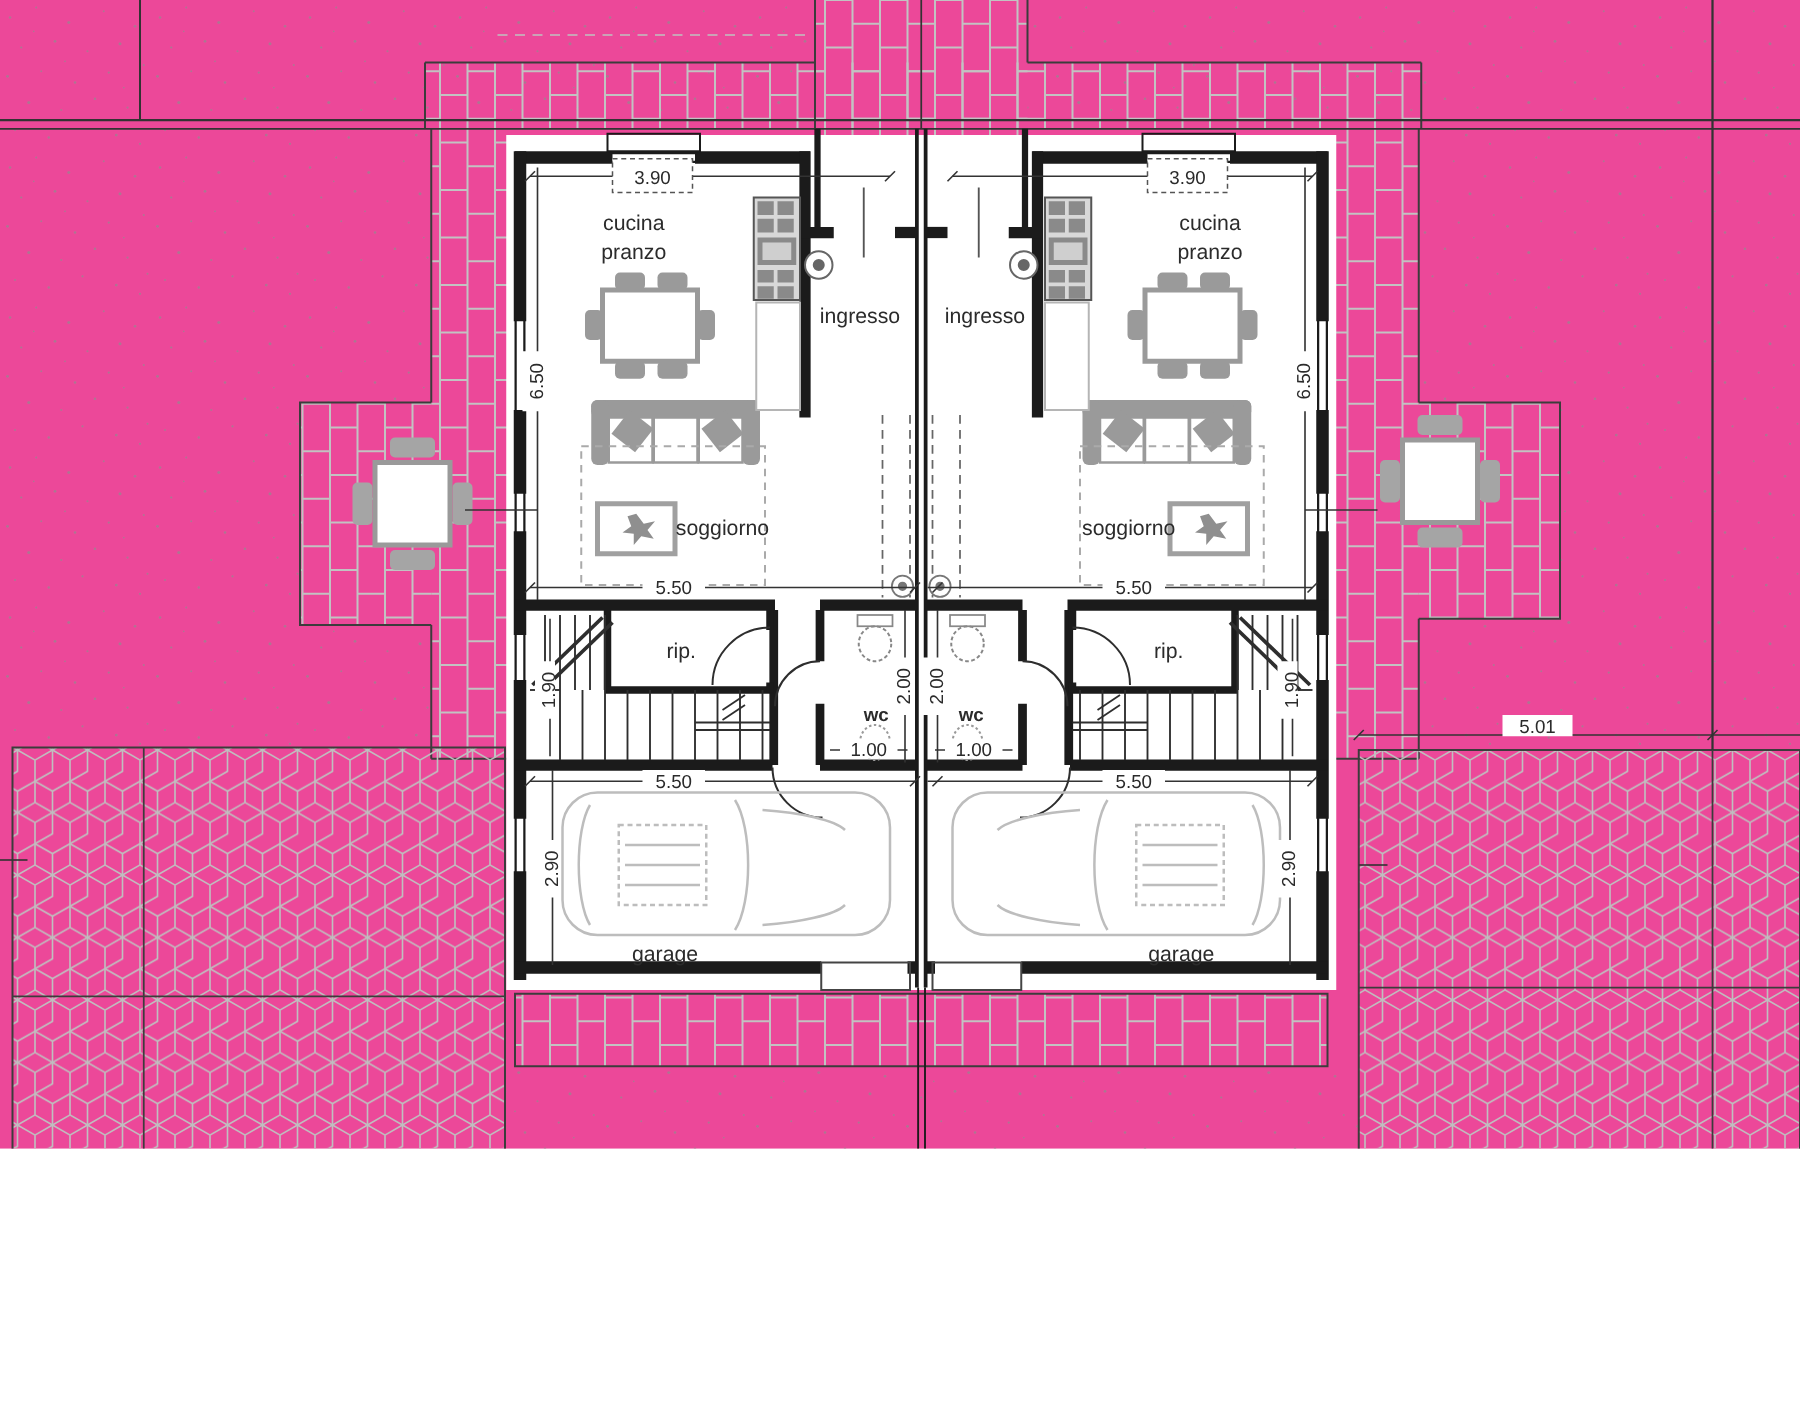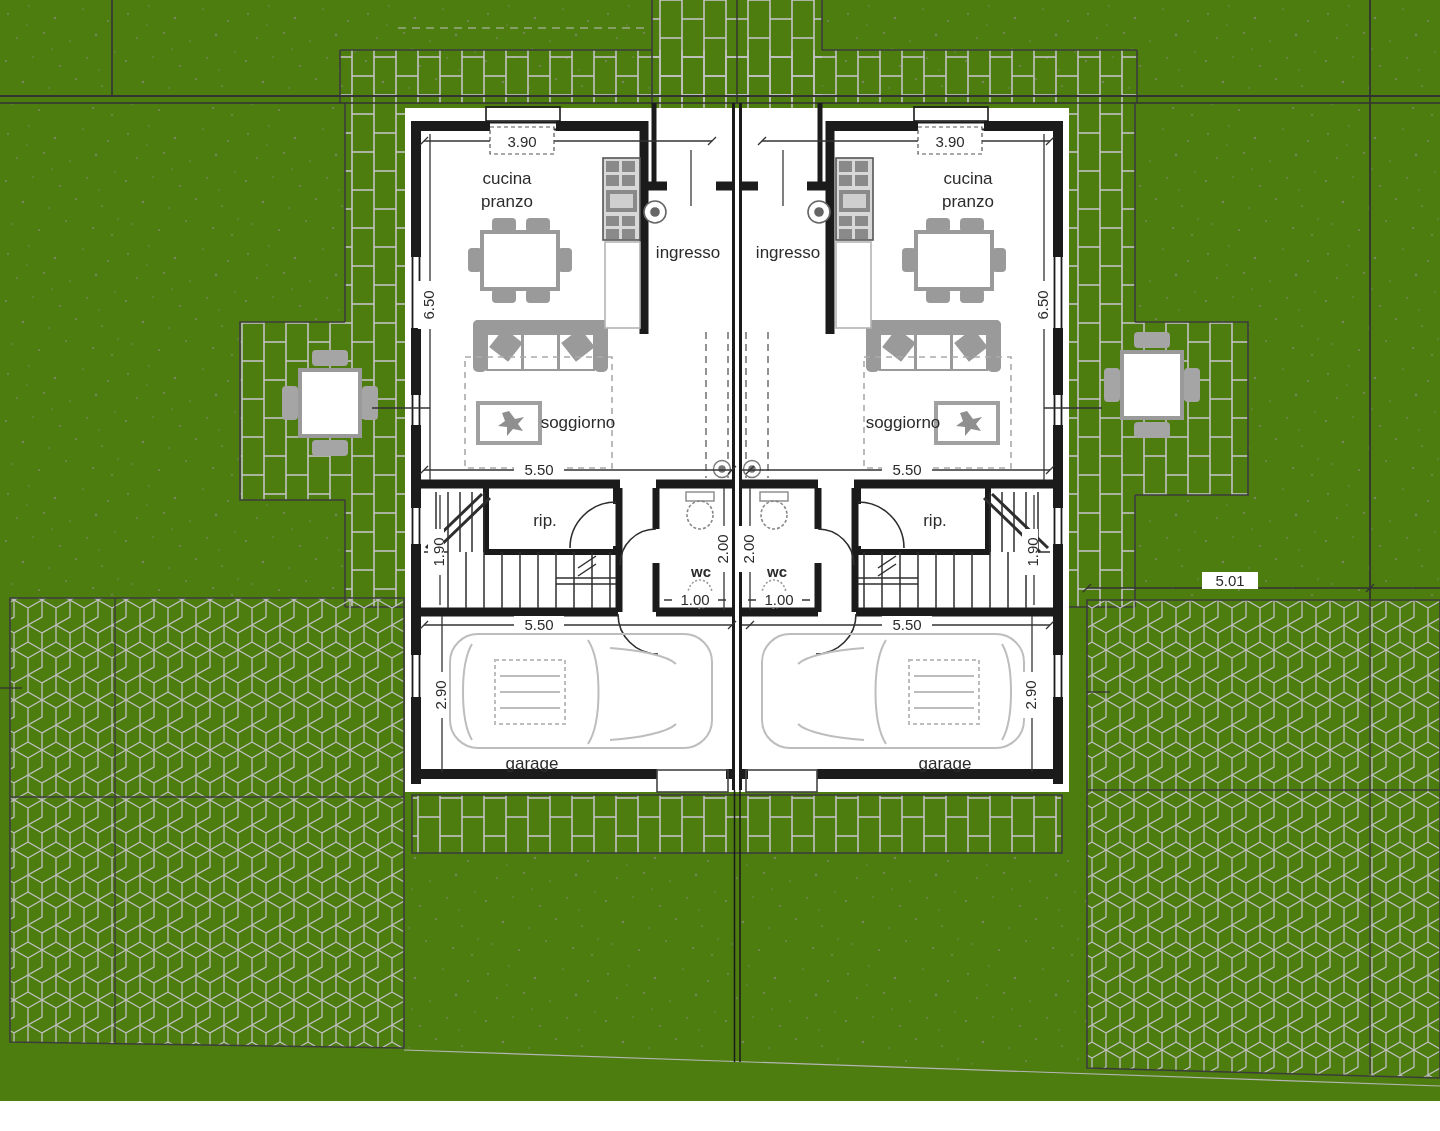--- a/index.html
+++ b/index.html
@@ -1,16 +1,16 @@
 <!DOCTYPE html>
 <html><head>
 <meta charset="utf-8">
 <style>
   html,body{margin:0;padding:0;background:#ffffff;}
-  #plan{position:relative;width:1440px;height:1101px;background:#4d7c0f;overflow:hidden;
+  #plan{position:relative;width:1440px;height:919px;background:#ec4899;overflow:hidden;
         font-family:"Liberation Sans", sans-serif;}
   svg{display:block;}
   text{fill:#2b2b2b;}
   .roomlabel{font-size:17px;}
   .dimlabel{font-size:15px;}
   .wclabel{font-size:15px;font-weight:bold;}
 </style>
 </head>
 <body>
 

